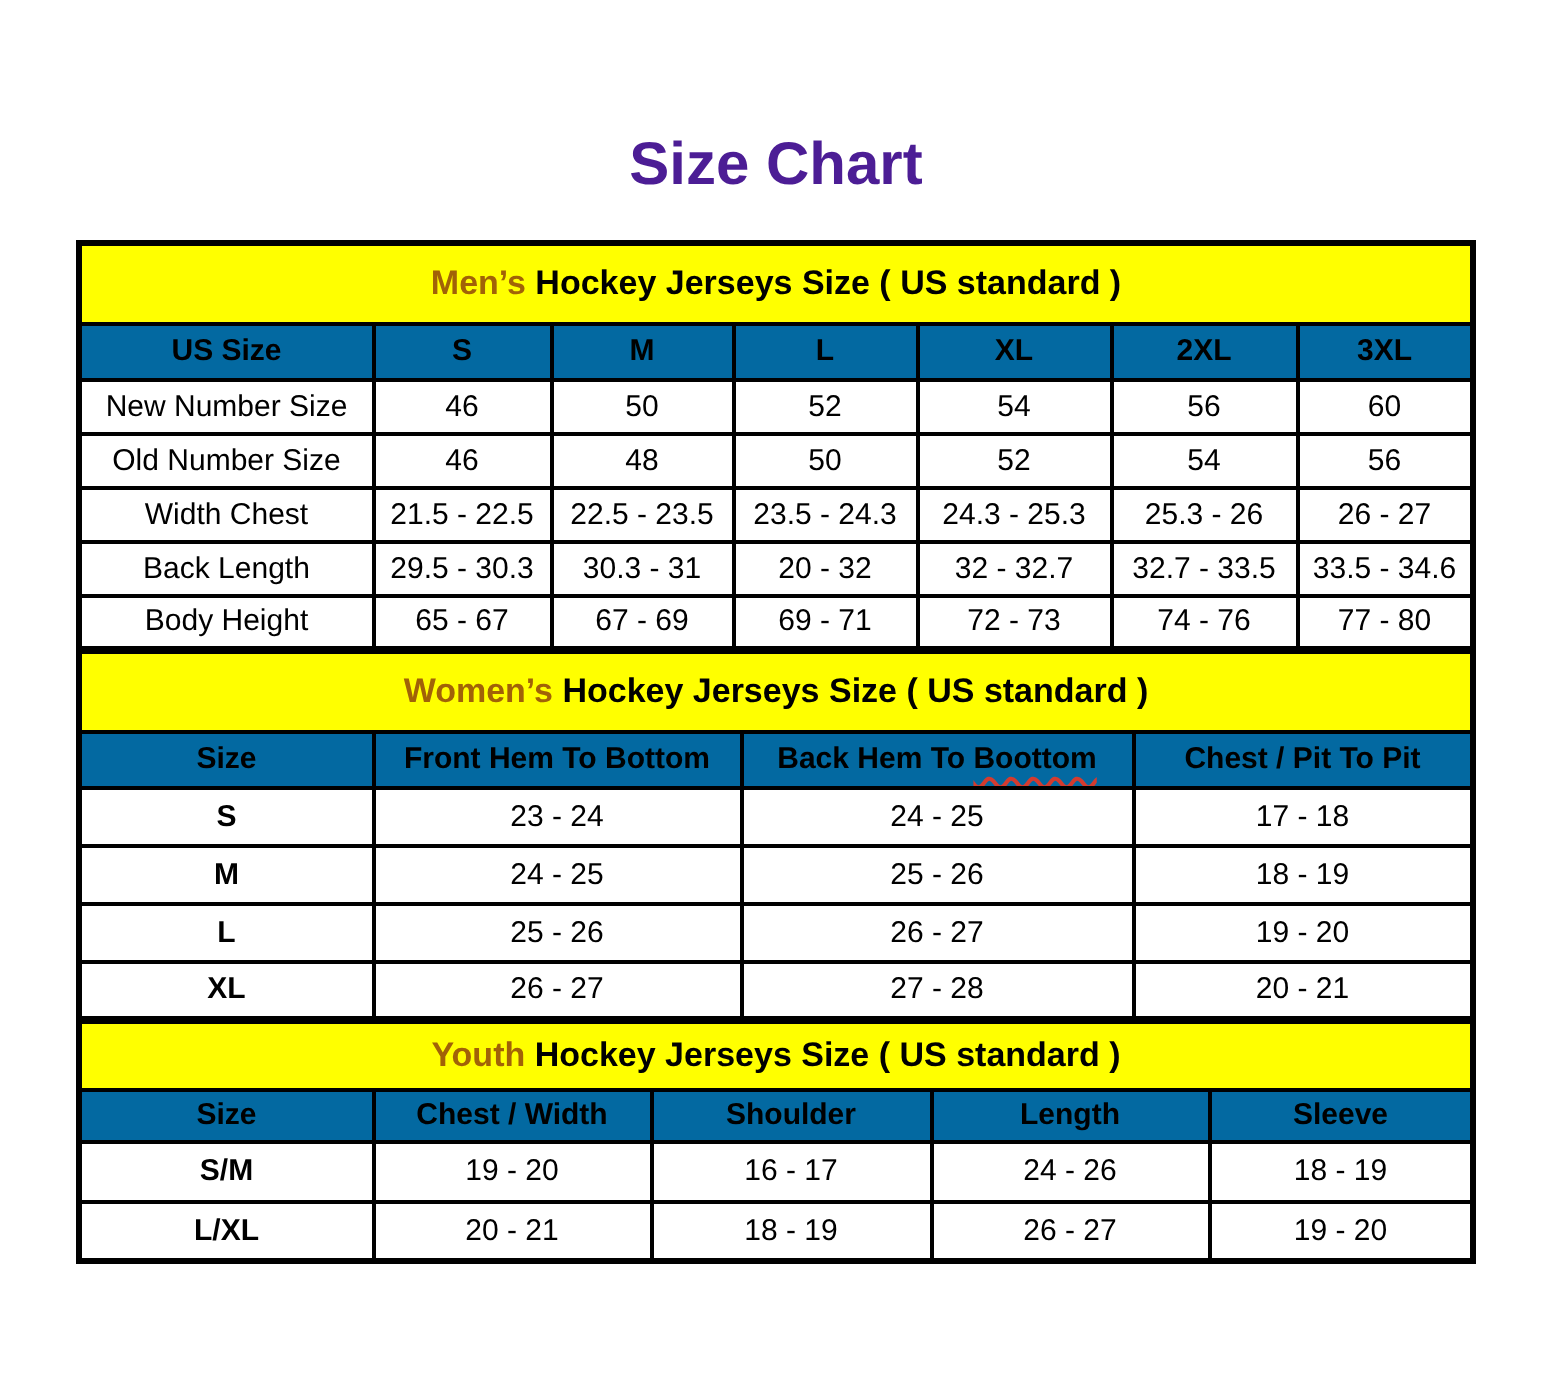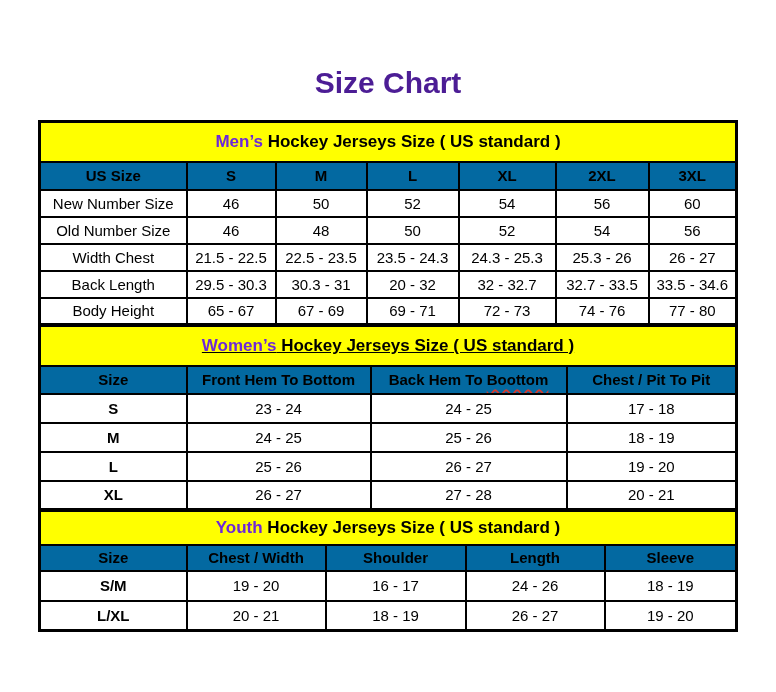--- a/index.html
+++ b/index.html
@@ -37,36 +37,36 @@
     padding: 0 2px;
     color: #000000;
     overflow: hidden;
     white-space: nowrap;
   }
   td.banner {
     background: #FFFF00;
     font-weight: bold;
     font-size: 17px;
   }
-  .hl { color: #6d28d9; }
+  .hl { color: #a16207; }
   table.sz th {
     font-weight: bold;
     font-size: 15px;
     background: #0369a1;
   }
   td.data, td.rowlabel {
     font-size: 15px;
     background: #FFFFFF;
   }
   .mens td.rowlabel { font-weight: normal; }
   .womens td.rowlabel, .youth td.rowlabel { font-weight: bold; }
   .mens tr.banner-row  { height: 40px; }
   .mens tr.head-row    { height: 28px; }
   .mens tr.data-row    { height: 27px; }
-  .womens tr.banner-row{ height: 40px; text-decoration: underline; }
+  .womens tr.banner-row{ height: 40px; }
   .womens tr.head-row  { height: 28px; }
   .womens tr.data-row  { height: 29px; }
   .youth tr.banner-row { height: 34px; }
   .youth tr.head-row   { height: 26px; }
   .youth tr.data-row   { height: 30px; }
   .typo {
     text-decoration-line: underline;
     text-decoration-style: wavy;
     text-decoration-color: #D43B2F;
     text-decoration-thickness: 1.5px;

